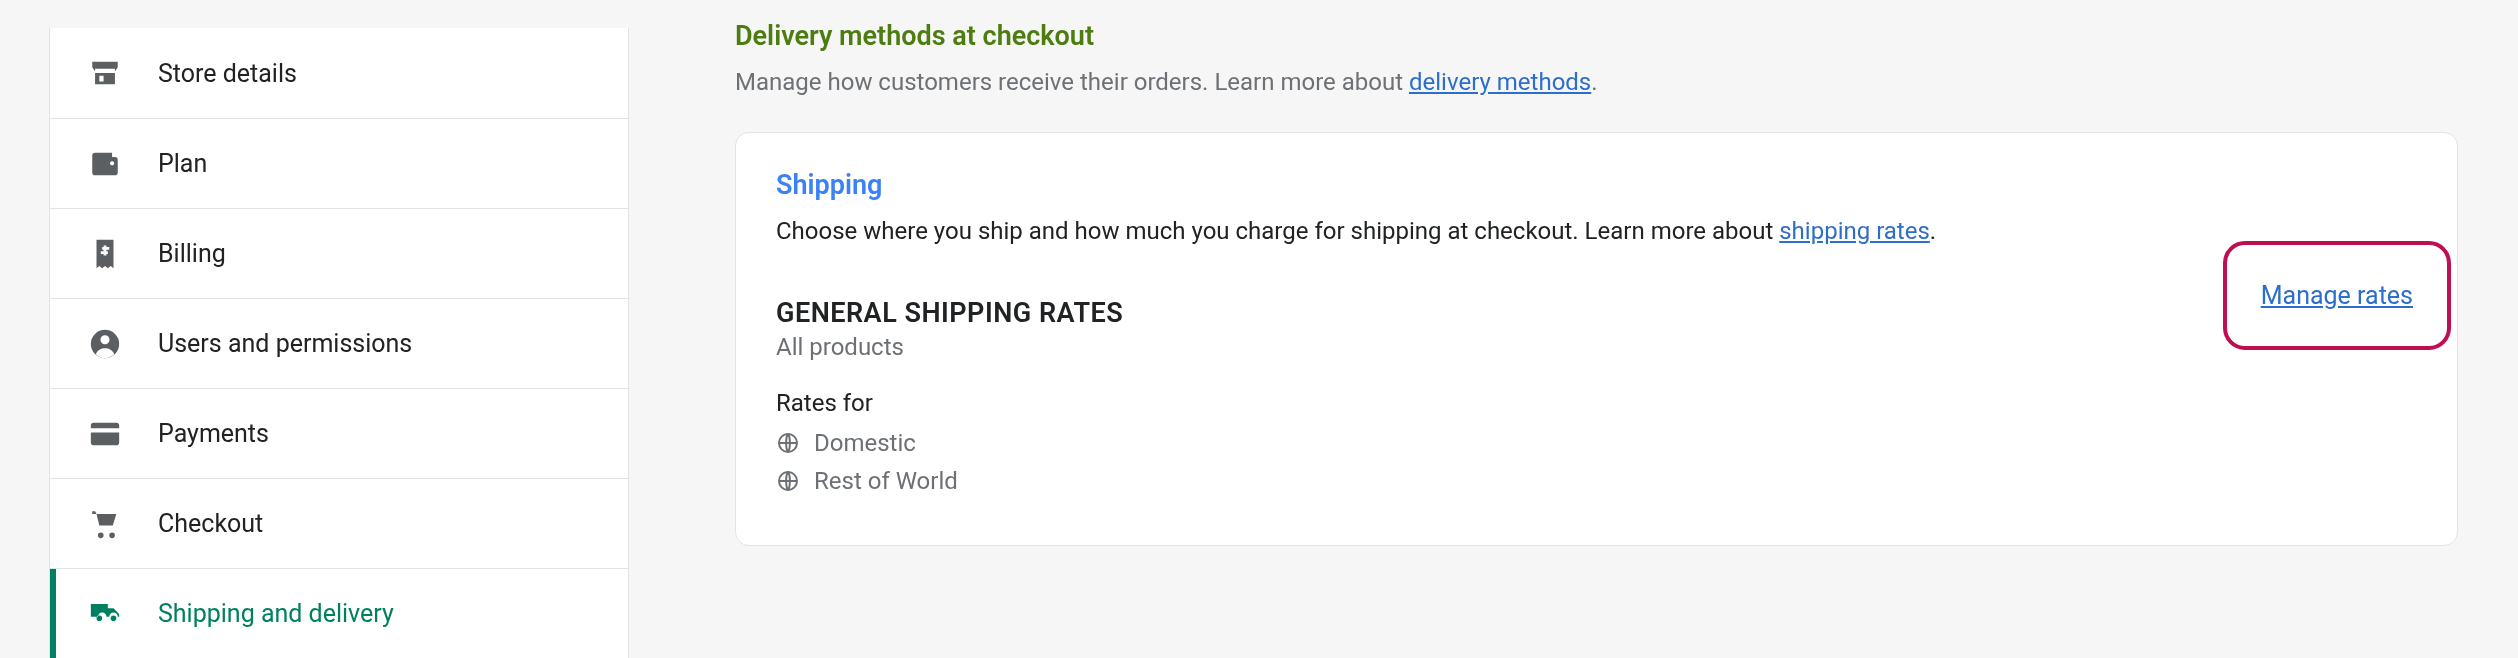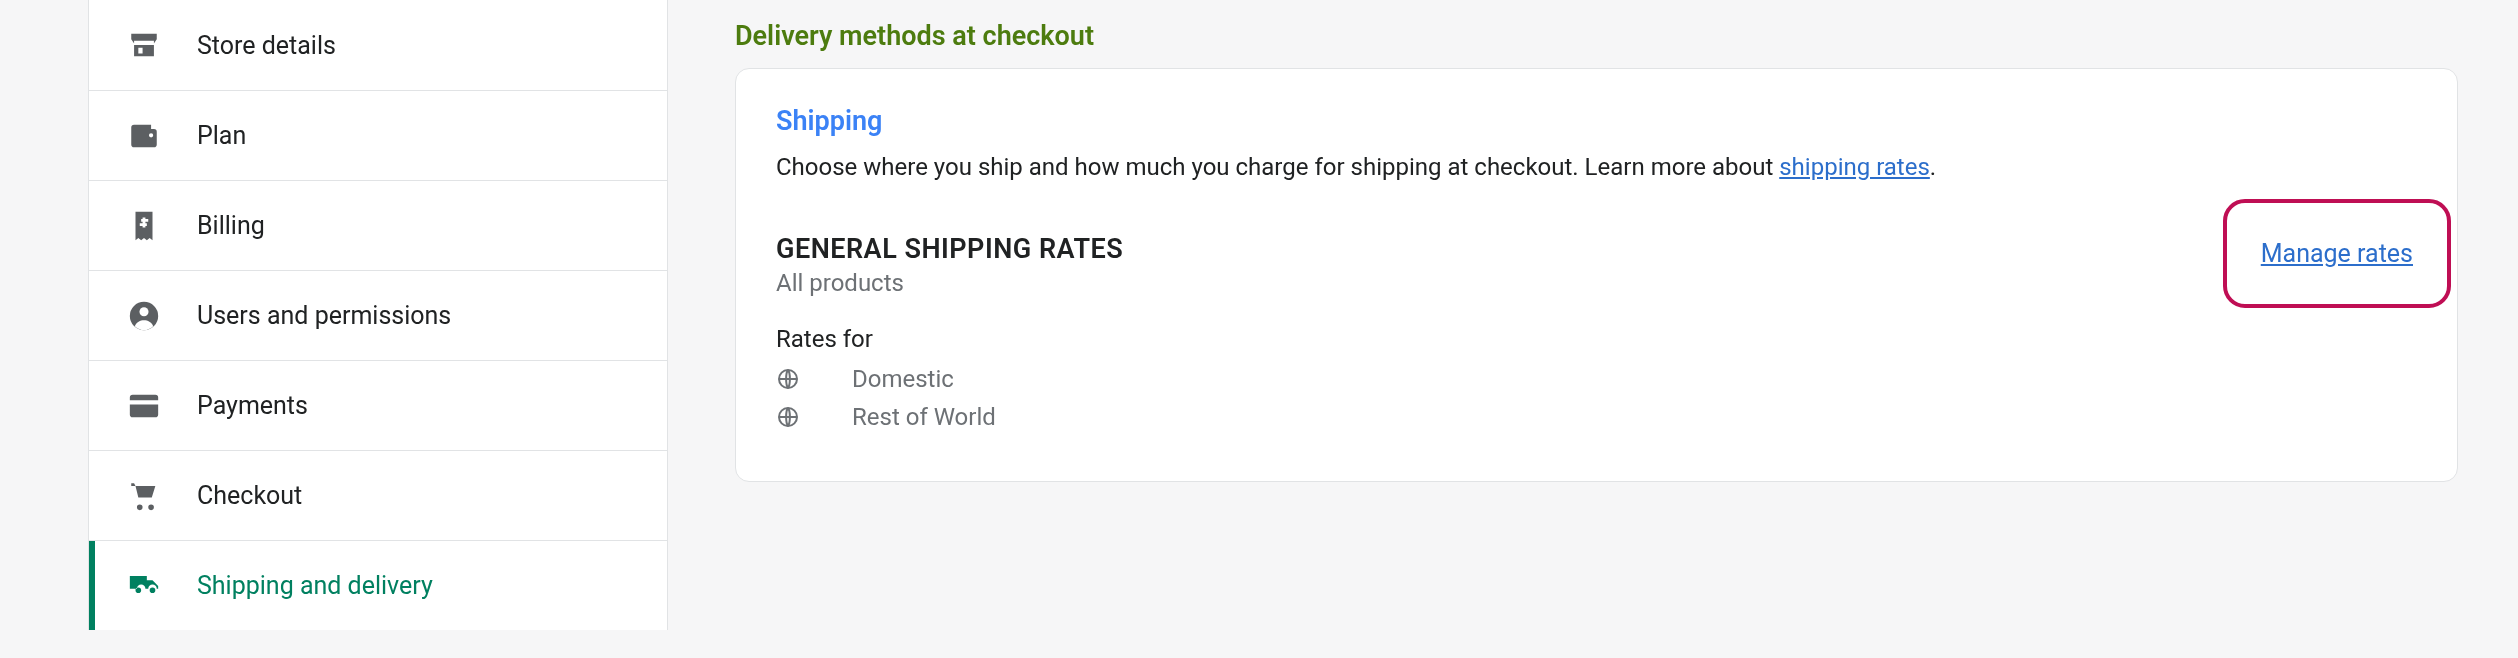--- a/index.html
+++ b/index.html
@@ -12,22 +12,23 @@
     font-size: 23px;
   }
   .page {
     display: flex;
     width: 100%;
     height: 100%;
   }
   .sidebar-wrap {
     width: 665px;
     flex: 0 0 665px;
-    padding-left: 88px;
+    padding-left: 49px;
     background: #f6f6f7;
+    margin-top: 28px;
   }
   .sidebar {
     width: 580px;
     background: #fff;
     border: 1px solid #e1e3e5;
     border-top: none;
     border-bottom: none;
   }
   .sidebar-item {
     display: flex;
@@ -119,28 +120,27 @@
     font-size: 24px;
     color: #202223;
     margin-bottom: 12px;
   }
   .rate-row {
     display: flex;
     align-items: center;
     color: #6d7175;
     font-size: 24px;
     margin-bottom: 10px;
-    gap: 38px;
   }
   .rate-row .globe { margin-right: 14px; display: inline-flex; }
   .rate-row .globe svg { width: 24px; height: 24px; }
 
   .manage-box {
     position: absolute;
-    top: 130px;
+    top: 108px;
     right: 6px;
     border: 4px solid #bf0e54;
     border-radius: 22px;
     padding: 36px 34px;
   }
   .manage-link {
     font-size: 25px;
     color: #2c6ecb;
     text-decoration: underline;
     cursor: pointer;
@@ -222,20 +222,23 @@
             </svg>
         </span>
         <span class="label">Shipping and delivery</span>
       </div>
 
     </nav>
   </div>
 
   <main class="main">
     <h2 class="section-title">Delivery methods at checkout</h2>
+    <p class="section-desc">
+      <span>Manage how customers receive their orders. Learn more about </span><a class="link">delivery methods</a><span>.</span>
+    </p>
 
     <section class="card">
       <h3 class="card-title">Shipping</h3>
       <p class="card-desc">
         <span>Choose where you ship and how much you charge for shipping at checkout. Learn more about </span><a class="link">shipping rates</a><span>.</span>
       </p>
 
       <div class="heading-row">
         <div>
           <div class="subheading">GENERAL SHIPPING RATES</div>

